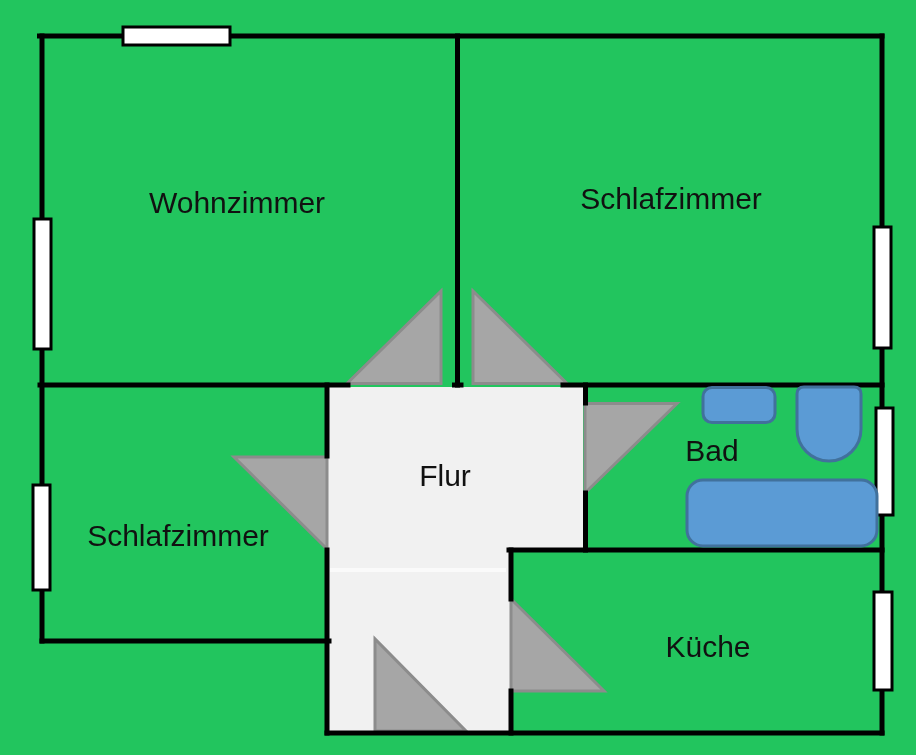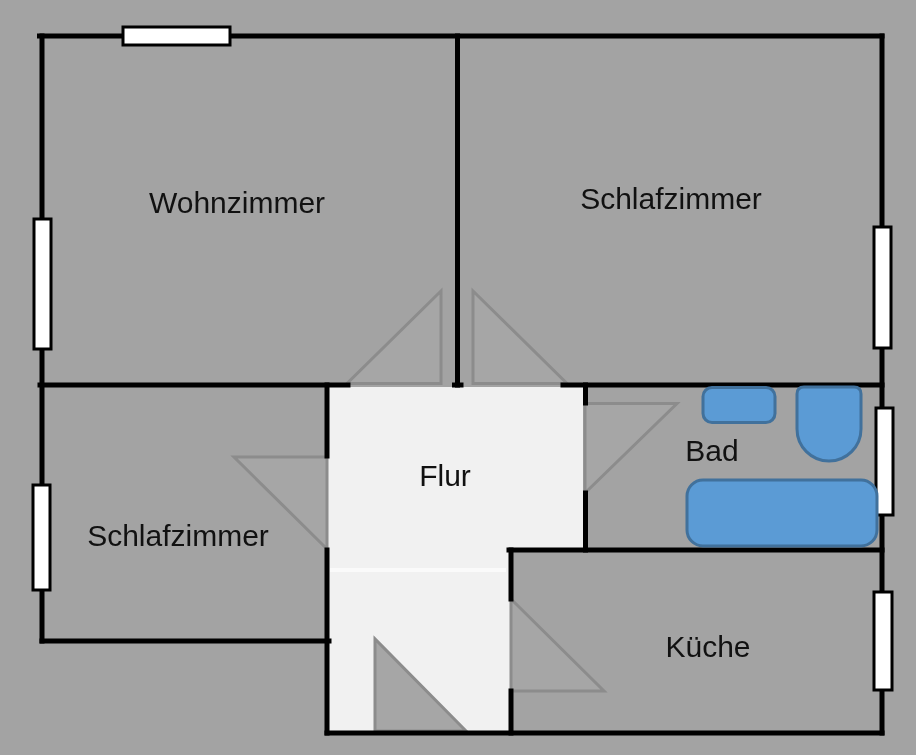--- a/index.html
+++ b/index.html
@@ -4,21 +4,21 @@
 <style>
   html, body {
     margin: 0;
     padding: 0;
     background: #ffffff;
   }
   .canvas {
     position: relative;
     width: 916px;
     height: 755px;
-    background: #a3a3a3;
+    background: #22c55e;
     overflow: hidden;
   }
   svg { display: block; }
 
   
   .wall {
     stroke: #000000;
     stroke-width: 5;
     fill: none;
     stroke-linecap: square;

